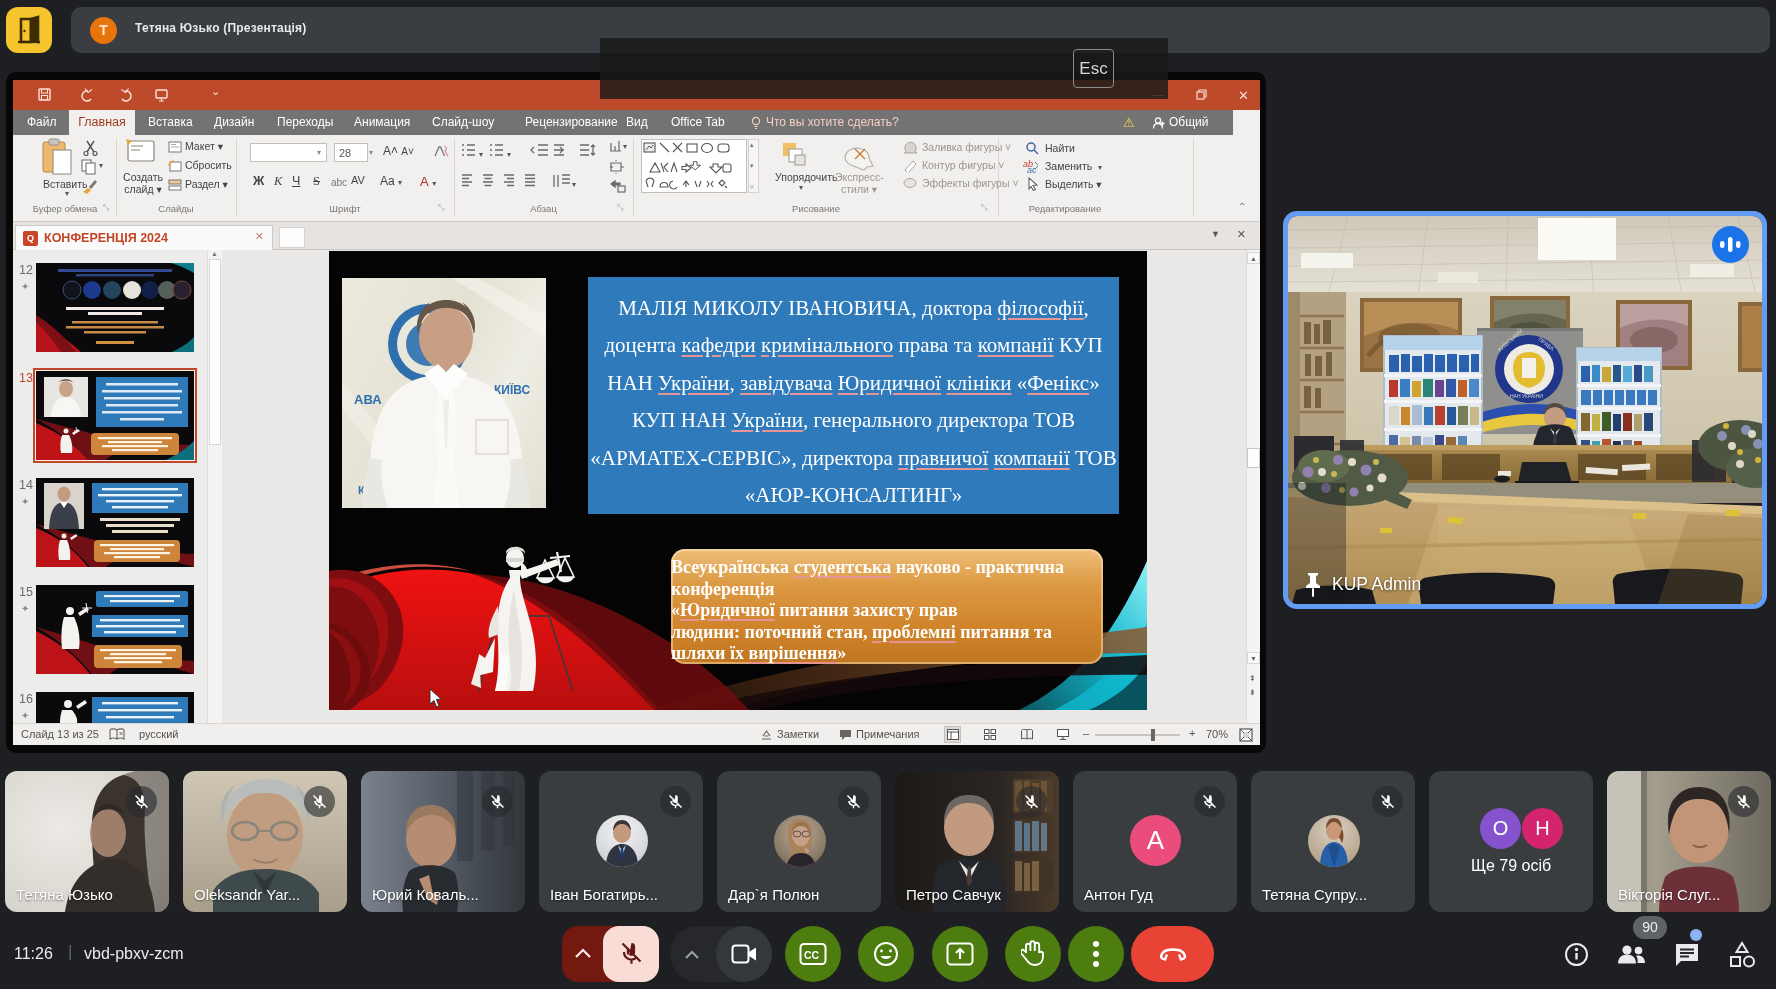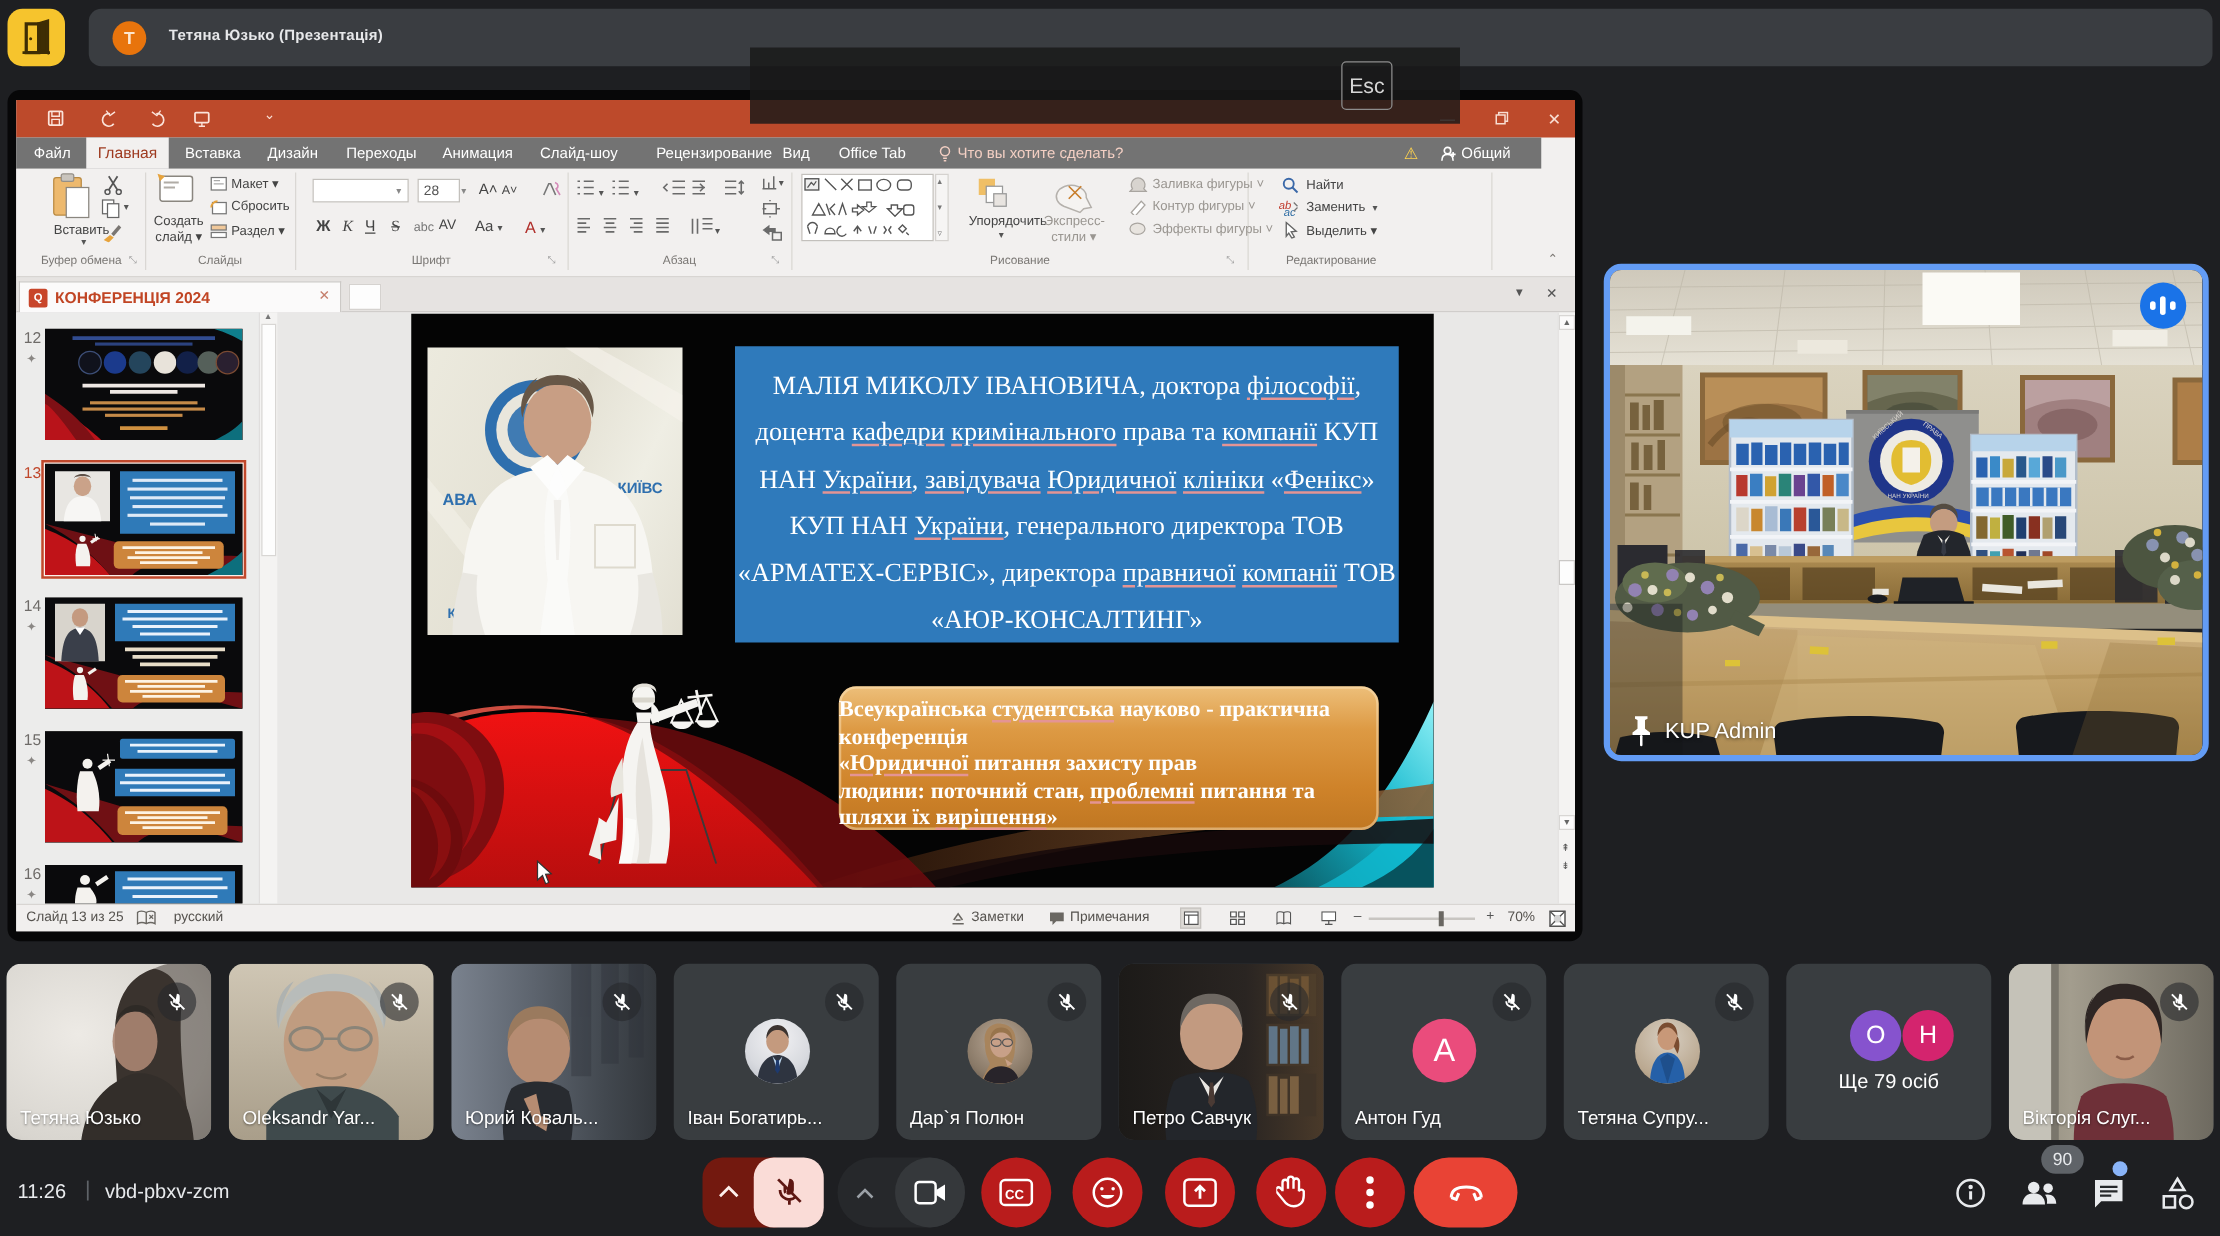--- a/index.html
+++ b/index.html
@@ -35,21 +35,21 @@
 .tnum{position:absolute;left:2px;width:18px;text-align:right;color:#6e6b68;font-size:12.5px;}
 .tstar{position:absolute;left:8px;color:#8a8784;font-size:10px;}
 #slideArea{position:absolute;left:209px;top:0;width:1024px;height:473px;background:#e9e8e7;}
 #slideScroll{position:absolute;left:1233px;top:0;width:14px;height:473px;background:#f4f3f2;border-left:1px solid #e0dedd;}
 #slide{position:absolute;left:107px;top:1px;width:818px;height:459px;background:#040404;overflow:hidden;}
 #pptStatus{left:0;top:643px;width:1247px;height:22px;background:#f1efee;border-top:1px solid #d8d5d2;color:#55524e;font-size:11px;}
 #vidTile{left:1283px;top:211px;width:484px;height:398px;border-radius:14px;border:5px solid #639cf5;background:#202124;overflow:hidden;}
 .btile{position:absolute;top:771px;width:164px;height:141px;border-radius:12px;background:#393d40;overflow:hidden;}
 .bname{position:absolute;left:11px;bottom:9px;color:#fff;font-size:15px;white-space:nowrap;max-width:142px;overflow:hidden;text-shadow:0 1px 2px rgba(0,0,0,.5);}
 .micoff{position:absolute;top:15px;right:12px;width:31px;height:31px;border-radius:50%;background:rgba(38,40,43,0.6);}
-.ctl{position:absolute;top:926px;height:56px;border-radius:28px;background:#b91c1c;}
+.ctl{position:absolute;top:926px;height:56px;border-radius:28px;background:#4d7c0f;}
 #clock{left:14px;top:945px;color:#e8eaed;font-size:16px;}
 #mcode{left:84px;top:945px;color:#e8eaed;font-size:16px;}
 #cdiv{left:68px;top:942px;color:#5f6368;font-size:17px;}
 .bluebold{color:#fff;font-family:"Liberation Serif",serif;}
 .bluebold u{text-decoration-color:#e49494;text-decoration-thickness:1.5px;text-underline-offset:3px;}
 </style></head>
 <body>
 <div id="stage">
 <div class="abs" id="extIcon">
 <svg width="46" height="46" viewBox="0 0 46 46">

